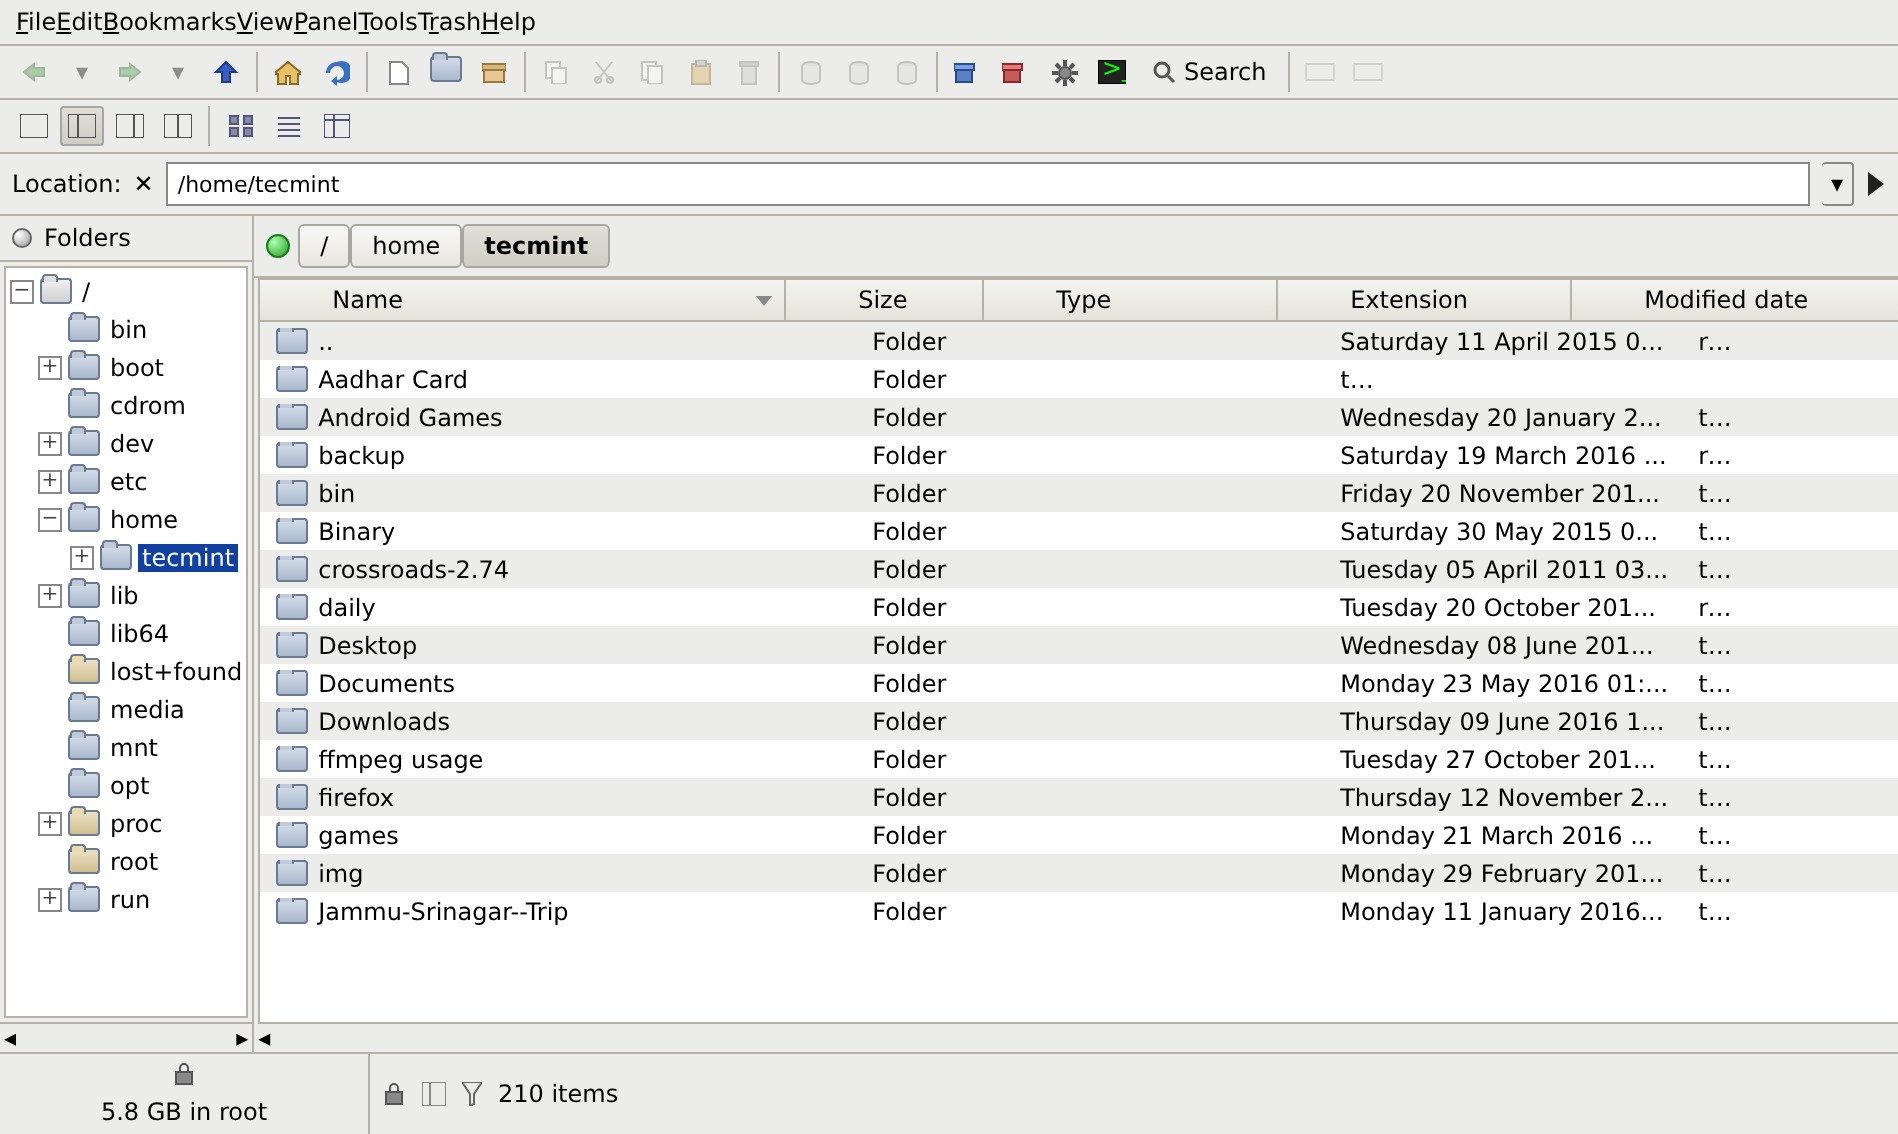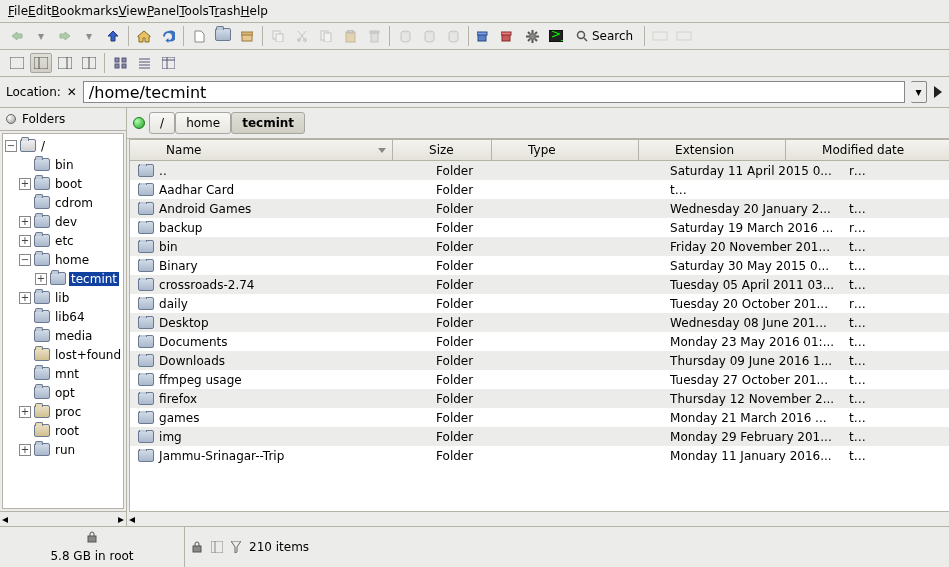--- a/index.html
+++ b/index.html
@@ -9,21 +9,21 @@
 .menubar span u { text-decoration: underline; }
 .toolbar { display: flex; padding: 3px 6px; gap: 4px; border-bottom: 1px solid #b5b2a8; align-items: center; }
 .tb-group { display: flex; gap: 2px; padding-right: 4px; border-right: 1px solid #b5b2a8; align-items: center; }
 .tb-group:last-child { border-right: none; }
 .tb-btn { width: 22px; height: 20px; display: inline-flex; align-items: center; justify-content: center; border: 1px solid transparent; border-radius: 2px; background: transparent; }
 .tb-btn.disabled { opacity: 0.4; }
 .tb-btn.wlabel { width: auto; padding: 0 6px; gap: 4px; }
 .location-bar { display: flex; align-items: center; padding: 4px 6px; border-bottom: 1px solid #b5b2a8; gap: 6px; }
 .loc-label { }
 .loc-x { font-family: sans-serif; cursor: default; }
-.loc-input { flex: 1; padding: 3px 5px; border: 1px solid #888; background: #fff; font-family: inherit; font-size: 16px; height: 22px; }
+.loc-input { flex: 1; padding: 3px 5px; border: 1px solid #888; background: #fff; font-family: inherit; font-size: 11px; height: 22px; }
 .main { flex: 1; display: flex; overflow: hidden; }
 .left { width: 185px; display: flex; flex-direction: column; border-right: 1px solid #b5b2a8; }
 .left-header { padding: 4px 6px; display: flex; align-items: center; gap: 6px; border-bottom: 1px solid #b5b2a8; }
 .disk-bullet { width: 10px; height: 10px; border-radius: 50%; background: radial-gradient(circle at 30% 30%, #fff, #999); border: 1px solid #666; }
 .tree { flex: 1; overflow: auto; background: #fff; border: 1px solid #b5b2a8; margin: 2px; padding: 2px 0; }
 .tree-row { display: flex; align-items: center; height: 19px; padding-left: 2px; gap: 3px; }
 .exp { width: 12px; height: 12px; border: 1px solid #888; display: inline-flex; align-items: center; justify-content: center; font-size: 10px; line-height: 1; background: #fff; color: #444; }
 .exp.blank { border: none; background: transparent; }
 .fld { width: 16px; height: 13px; display: inline-block; background: linear-gradient(#d3dce8, #aab8cc); border: 1px solid #6a7a92; border-radius: 2px; position: relative; }
 .fld::before { content: ''; position: absolute; top: -3px; left: 0; width: 6px; height: 3px; background: #c0cad8; border: 1px solid #6a7a92; border-bottom: none; border-radius: 2px 2px 0 0; }
@@ -372,27 +372,27 @@
           <span class="fld"></span>
           <span class="name">lib</span>
         </div>
         <div class="tree-row l1">
           <span class="exp blank"></span>
           <span class="fld"></span>
           <span class="name">lib64</span>
         </div>
         <div class="tree-row l1">
           <span class="exp blank"></span>
-          <span class="fld"></span>
-          <span class="name">media</span>
-        </div>
-        <div class="tree-row l1">
-          <span class="exp blank"></span>
           <span class="fld cam"></span>
           <span class="name">lost+found</span>
+        </div>
+        <div class="tree-row l1">
+          <span class="exp blank"></span>
+          <span class="fld"></span>
+          <span class="name">media</span>
         </div>
         <div class="tree-row l1">
           <span class="exp blank"></span>
           <span class="fld"></span>
           <span class="name">mnt</span>
         </div>
         <div class="tree-row l1">
           <span class="exp blank"></span>
           <span class="fld"></span>
           <span class="name">opt</span>

